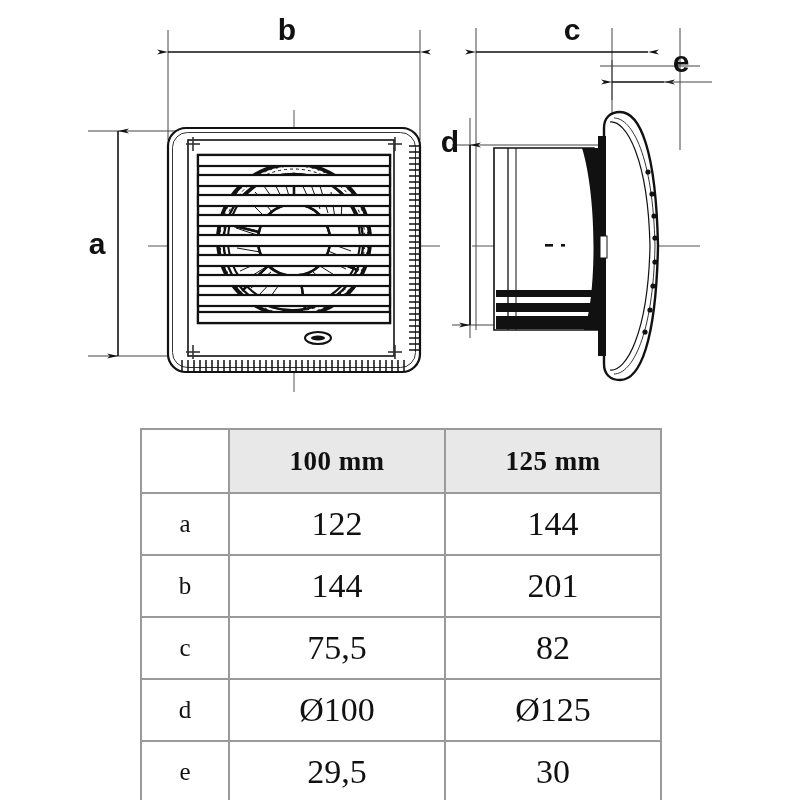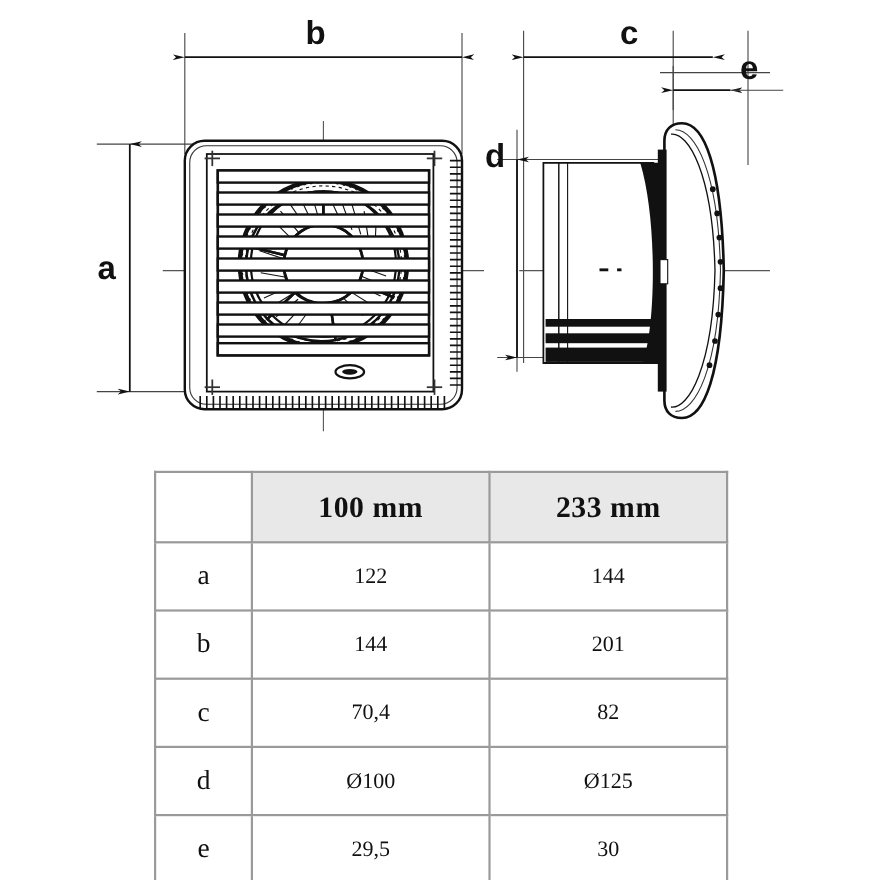--- a/index.html
+++ b/index.html
@@ -75,21 +75,21 @@
 
   tbody tr td {
     height: 60px;
     font-size: 25px;
     font-weight: normal;
   }
   td.row-label {
     font-size: 25px;
   }
   td.row-value {
-    font-size: 20px;
+    font-size: 34px;
   }
 </style>
 </head>
 <body>
 
 <div id="drawing-area">
 <svg width="800" height="410" viewBox="0 0 800 410" xmlns="http://www.w3.org/2000/svg">
   <defs>
     <marker id="arrL" markerWidth="12" markerHeight="8" refX="11" refY="4" orient="auto" markerUnits="userSpaceOnUse">
       <path d="M11,4 L0,1.4 L3,4 L0,6.6 Z" fill="#111"></path>
@@ -385,37 +385,37 @@
   <table class="spec-table">
     <colgroup>
       <col class="col-label">
       <col class="col-v1">
       <col class="col-v2">
     </colgroup>
     <thead>
       <tr class="header-row">
         <th class="corner-cell"></th>
         <th class="size-cell">100 mm</th>
-        <th class="size-cell">233 mm</th>
+        <th class="size-cell">125 mm</th>
       </tr>
     </thead>
     <tbody>
       <tr>
         <td class="row-label">a</td>
         <td class="row-value">122</td>
         <td class="row-value">144</td>
       </tr>
       <tr>
         <td class="row-label">b</td>
         <td class="row-value">144</td>
         <td class="row-value">201</td>
       </tr>
       <tr>
         <td class="row-label">c</td>
-        <td class="row-value">70,4</td>
+        <td class="row-value">75,5</td>
         <td class="row-value">82</td>
       </tr>
       <tr>
         <td class="row-label">d</td>
         <td class="row-value">Ø100</td>
         <td class="row-value">Ø125</td>
       </tr>
       <tr>
         <td class="row-label">e</td>
         <td class="row-value">29,5</td>

